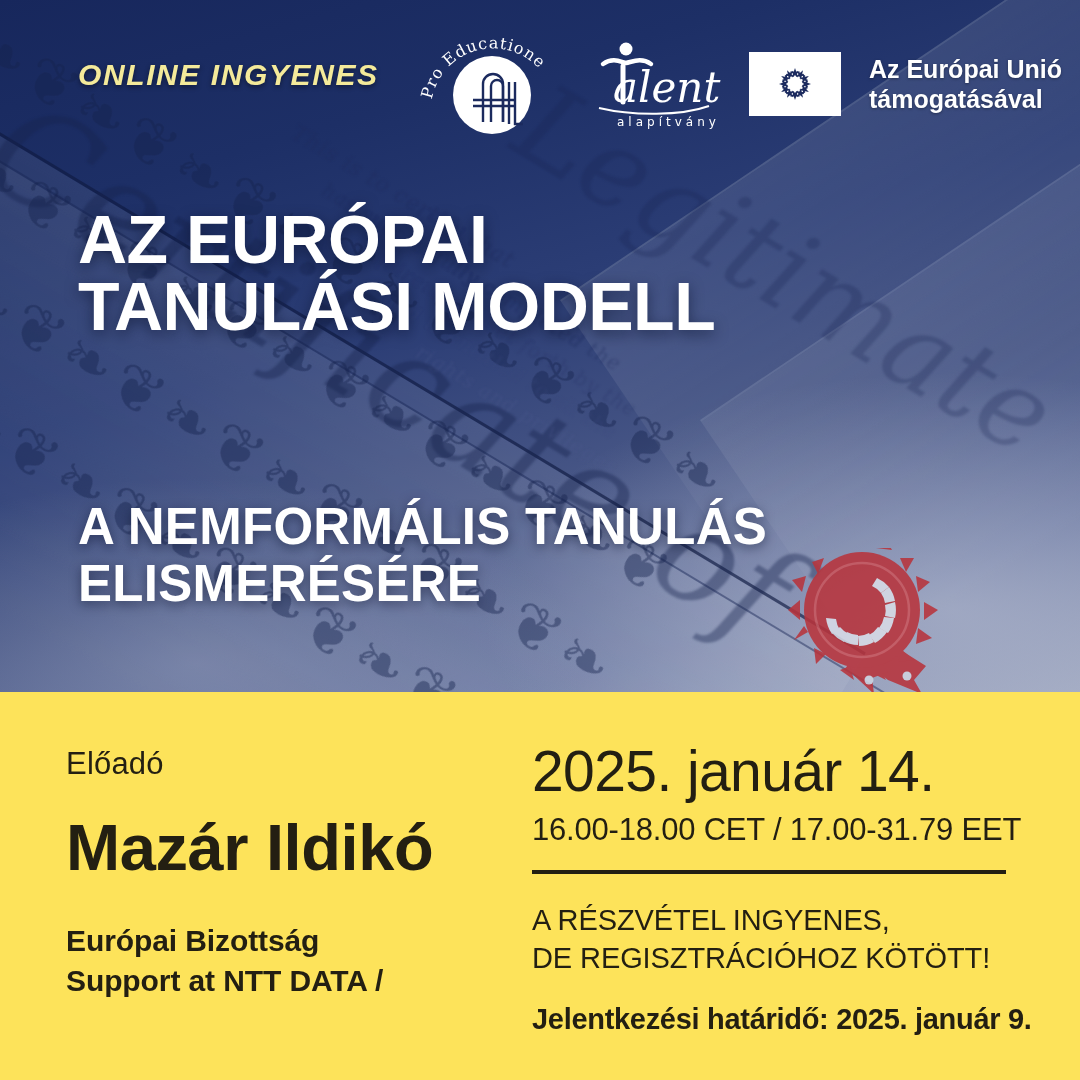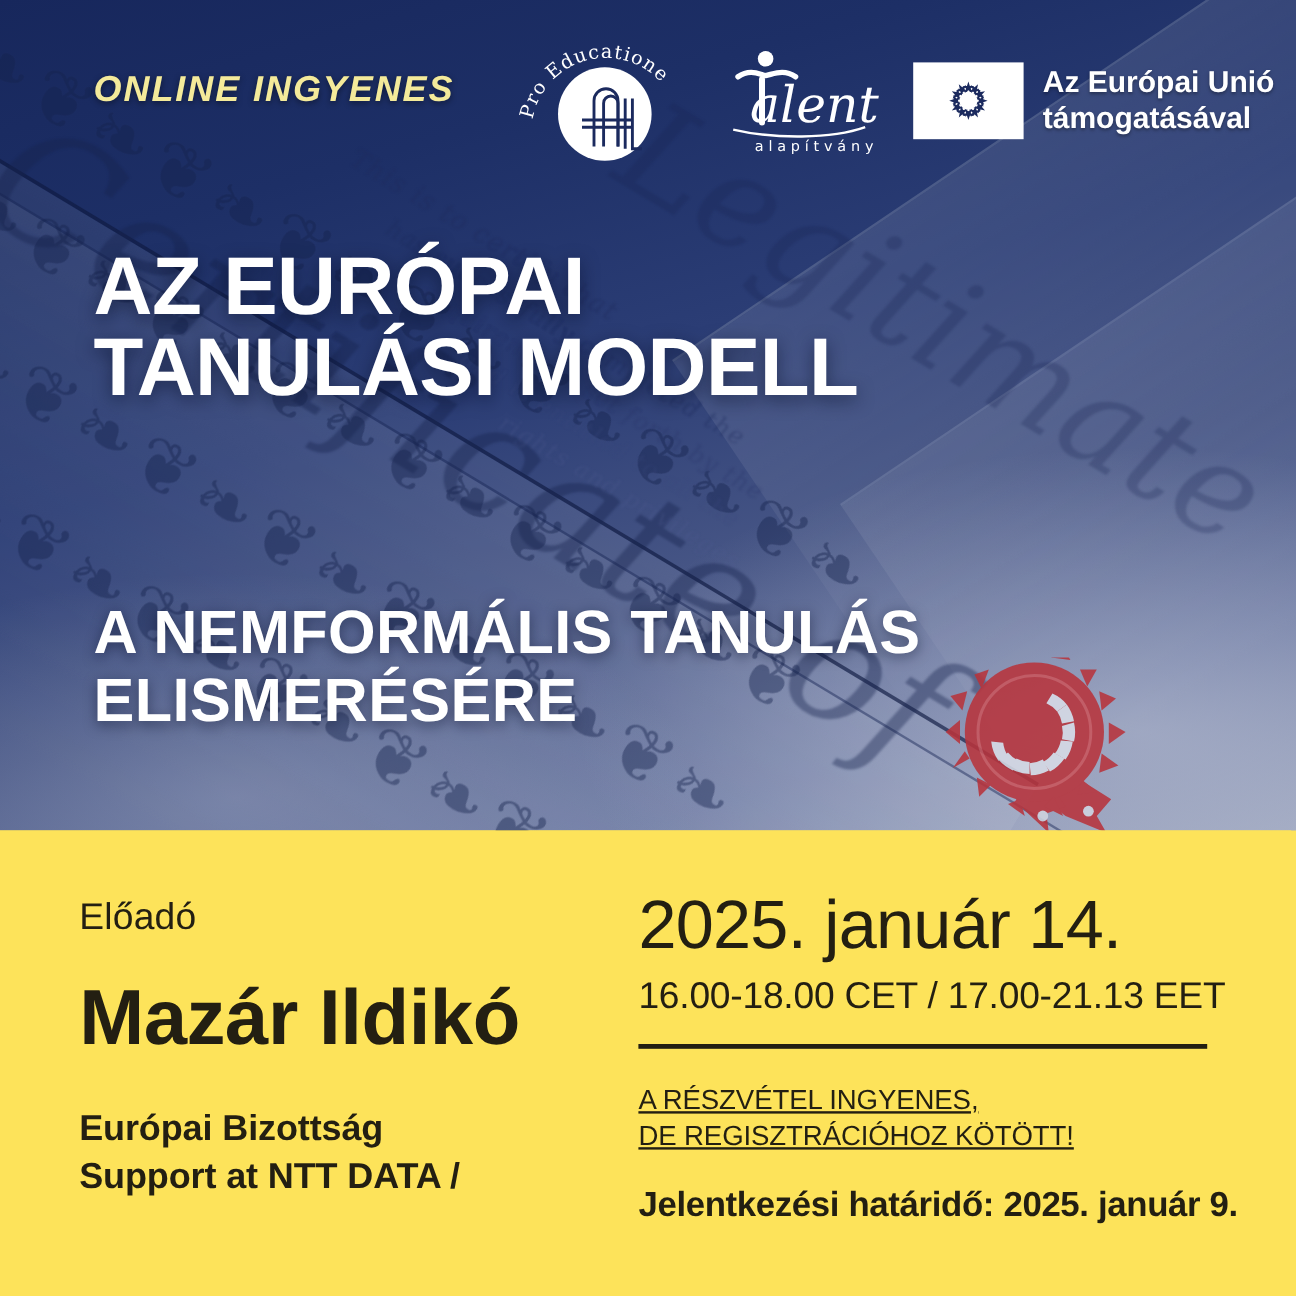--- a/index.html
+++ b/index.html
@@ -86,21 +86,21 @@
 
   .logo-pro { position:relative; width:140px; height:112px; }
   .logo-pro .circ {
     position:absolute; left:36px; top:28px; width:78px; height:78px;
     border-radius:50%; background:#fff;
   }
   .logo-pro .arc { position:absolute; left:0; top:0; width:140px; height:112px; }
 
   .logo-tal { position:relative; width:140px; height:96px; color:#fff; }
 
-  .logo-eu { display:flex; align-items:center; gap:16px; }
+  .logo-eu { display:flex; align-items:center; gap:28px; }
   .eu-flag {
     width:92px; height:64px; background:#fff; position:relative; flex:none;
   }
   .eu-flag svg { position:absolute; left:0; top:0; }
   .eu-txt {
     color:#fff; font-size:25px; font-weight:bold; line-height:1.2;
     text-shadow:0 1px 3px rgba(0,0,0,.35);
   }
 
   
@@ -133,21 +133,21 @@
   .speaker-role {
     margin-top:36px; font-size:30px; font-weight:bold; line-height:1.32;
     letter-spacing:-.1px;
   }
   .speaker-role div { white-space:nowrap; }
 
   .col-right { position:absolute; left:532px; top:46px; width:480px; color:#231f12; }
   .date-big { font-size:57px; font-weight:normal; letter-spacing:-.6px; }
   .time-line { margin-top:8px; font-size:31px; font-weight:normal; letter-spacing:-.2px; white-space:nowrap; }
   .divider { margin-top:22px; width:474px; height:4px; background:#231f12; }
-  .free-note { margin-top:28px; font-size:23px; line-height:1.3; letter-spacing:-.1px;text-decoration:underline; }
+  .free-note { margin-top:28px; font-size:29px; line-height:1.3; letter-spacing:-.1px; }
   .free-note div { white-space:nowrap; }
   .deadline { margin-top:26px; font-size:29px; font-weight:bold; letter-spacing:-.3px; white-space:nowrap;text-align:center; }
 </style>
 </head>
 <body>
 
 <div class="poster">
 
   <div class="top">
 
@@ -299,21 +299,21 @@
       <div class="lbl-speaker">Előadó</div>
       <div class="speaker-name">Mazár Ildikó</div>
       <div class="speaker-role">
         <div>Európai Bizottság</div>
         <div>Support at NTT DATA /</div>
       </div>
     </div>
 
     <div class="col-right">
       <div class="date-big">2025. január 14.</div>
-      <div class="time-line">16.00-18.00 CET / 17.00-21.13 EET</div>
+      <div class="time-line">16.00-18.00 CET / 17.00-31.79 EET</div>
       <div class="divider"></div>
       <div class="free-note">
         <div>A RÉSZVÉTEL INGYENES,</div>
         <div>DE REGISZTRÁCIÓHOZ KÖTÖTT!</div>
       </div>
       <div class="deadline">Jelentkezési határidő: 2025. január 9.</div>
     </div>
 
   </div>
 

